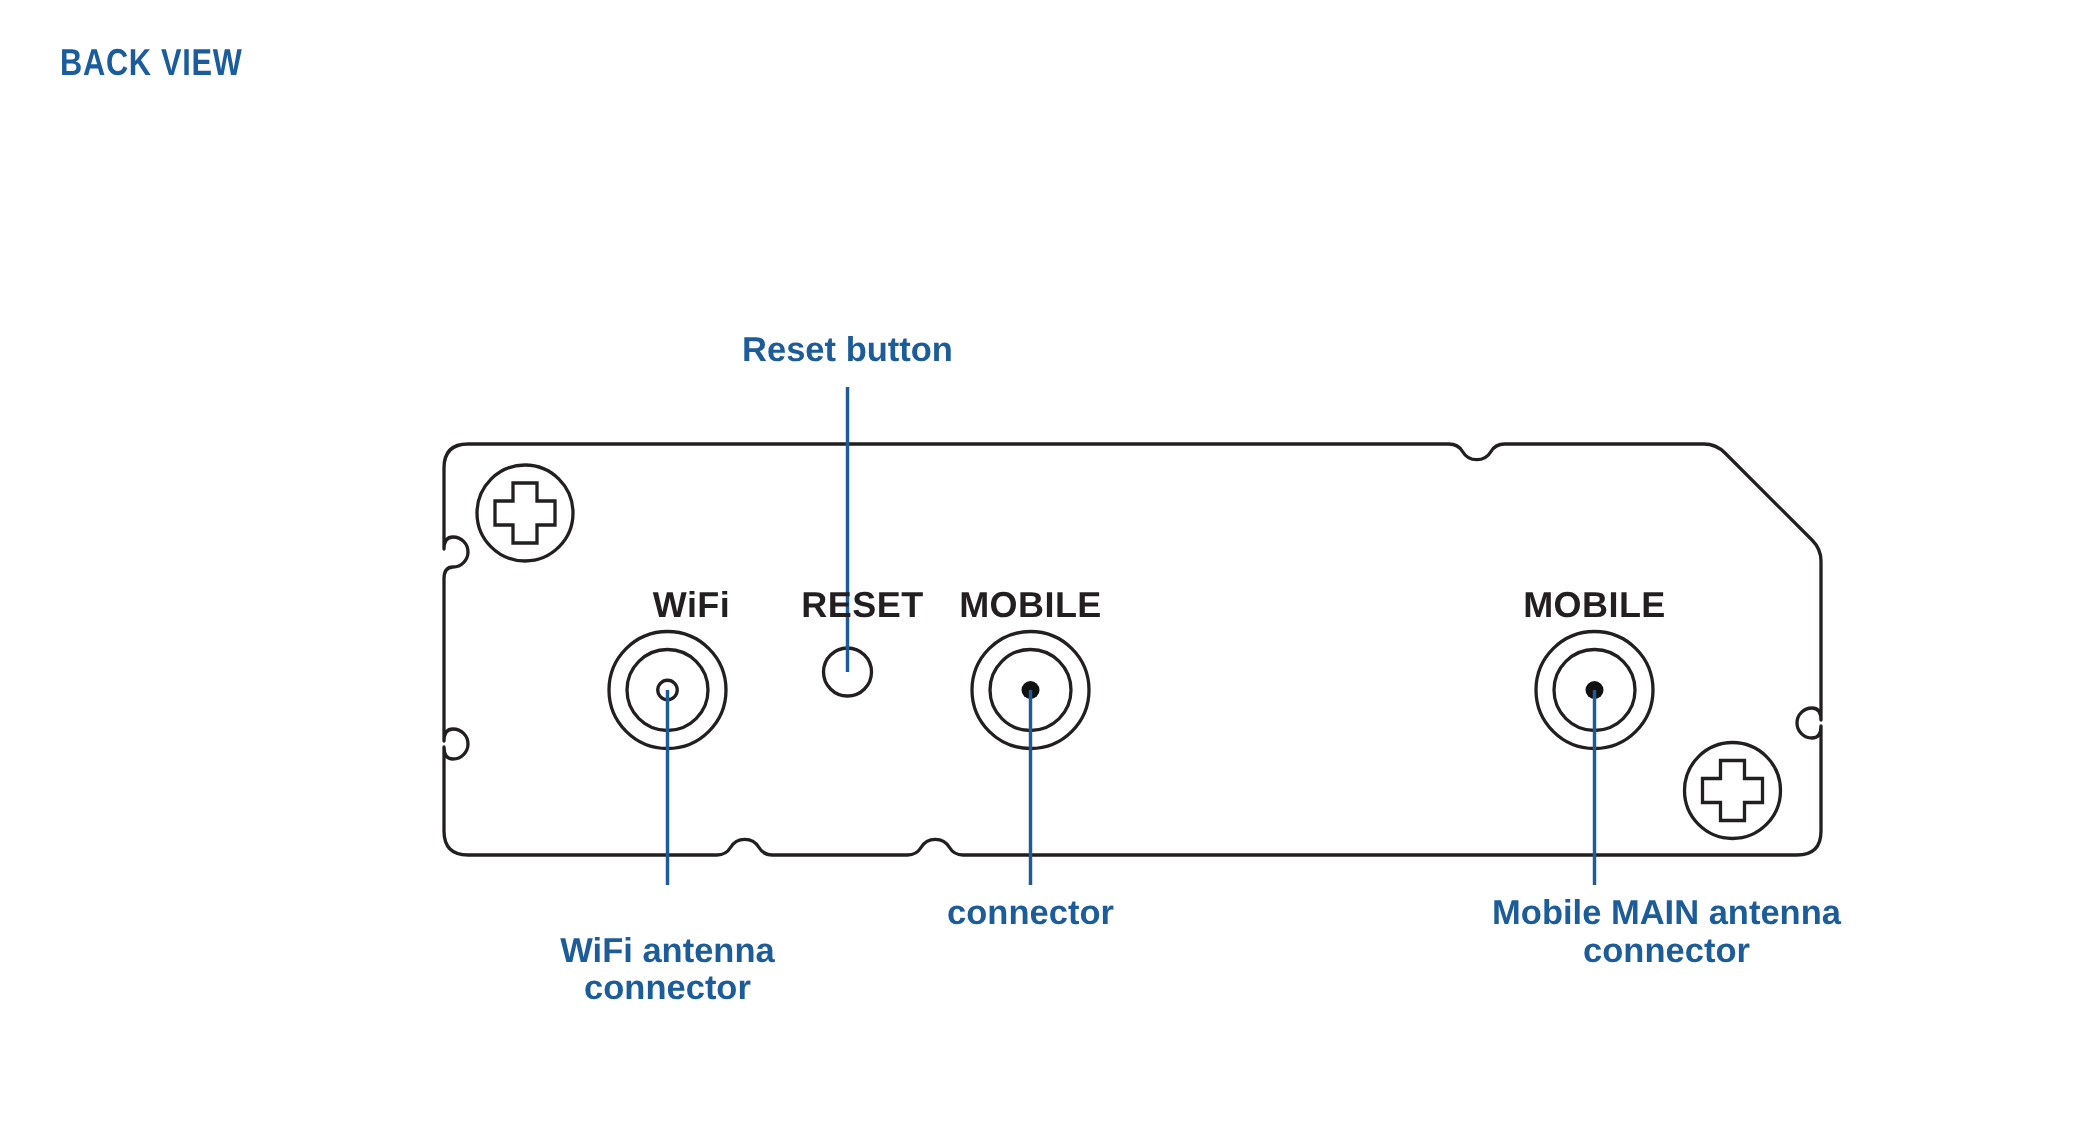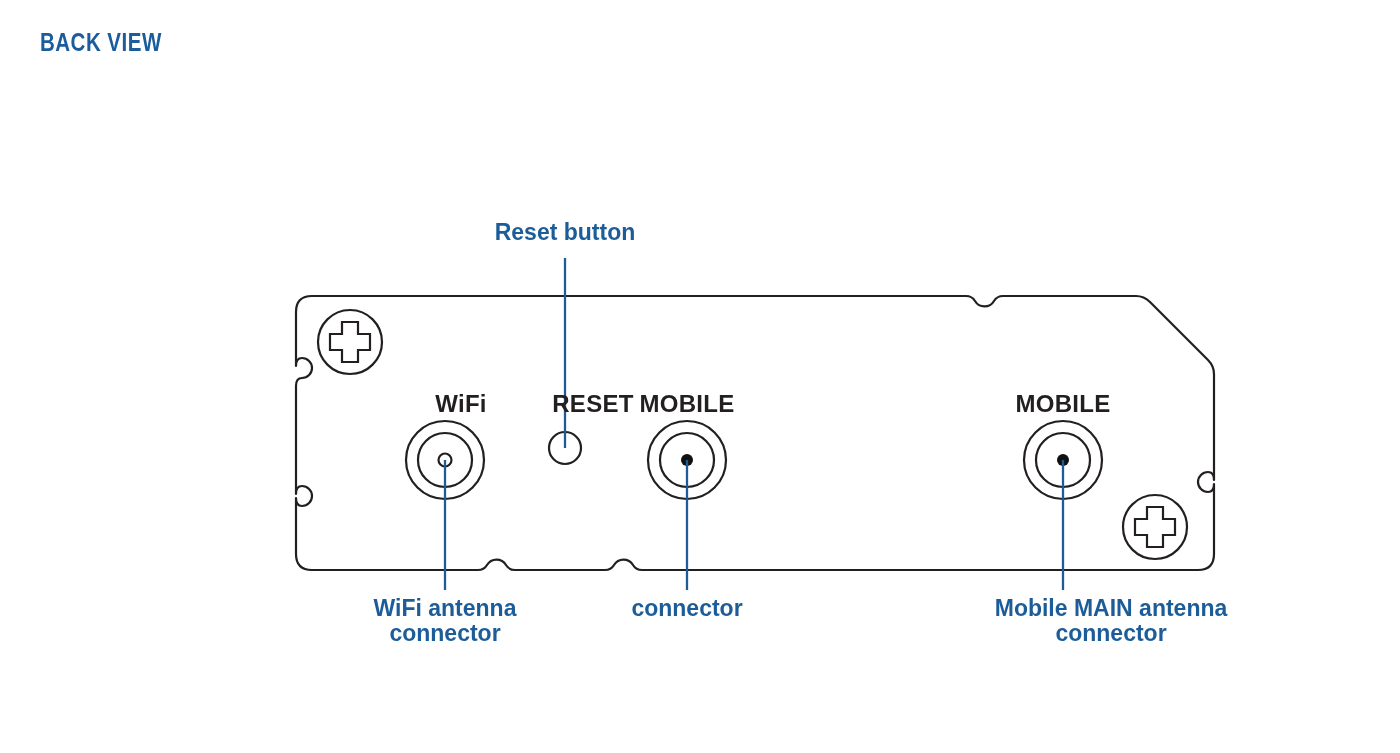--- a/index.html
+++ b/index.html
@@ -192,31 +192,31 @@
     <g>
       <line class="leader" x1="565" y1="258" x2="565" y2="448"></line>
       <line class="leader" x1="445" y1="460" x2="445" y2="590"></line>
       <line class="leader" x1="687" y1="460" x2="687" y2="590"></line>
       <line class="leader" x1="1063" y1="460" x2="1063" y2="590"></line>
     </g>
   </svg>
 
   <div class="port-label" style="left:445px; top:392px;margin-left:16px;">WiFi</div>
 
-  <div class="port-label" style="left:593px; top:392px;">RESET</div>
+  <div class="port-label" style="left:575px; top:392px;">RESET</div>
 
   <div class="port-label" style="left:687px; top:392px;">MOBILE</div>
 
   <div class="port-label" style="left:1063px; top:392px;">MOBILE</div>
 
   <div class="callout top" style="left:565px; top:245px;">
     <span class="ln">Reset button</span>
   </div>
 
-  <div class="callout" style="left:445px; top:596px;">
+  <div class="callout" style="left:445px; top:621px;">
     <span class="ln">WiFi antenna</span>
     <span class="ln">connector</span>
   </div>
 
   <div class="callout" style="left:687px; top:596px;">
     <span class="ln">connector</span>
   </div>
 
   <div class="callout" style="left:1063px; top:596px;margin-left:48px;">
     <span class="ln">Mobile MAIN antenna</span>

